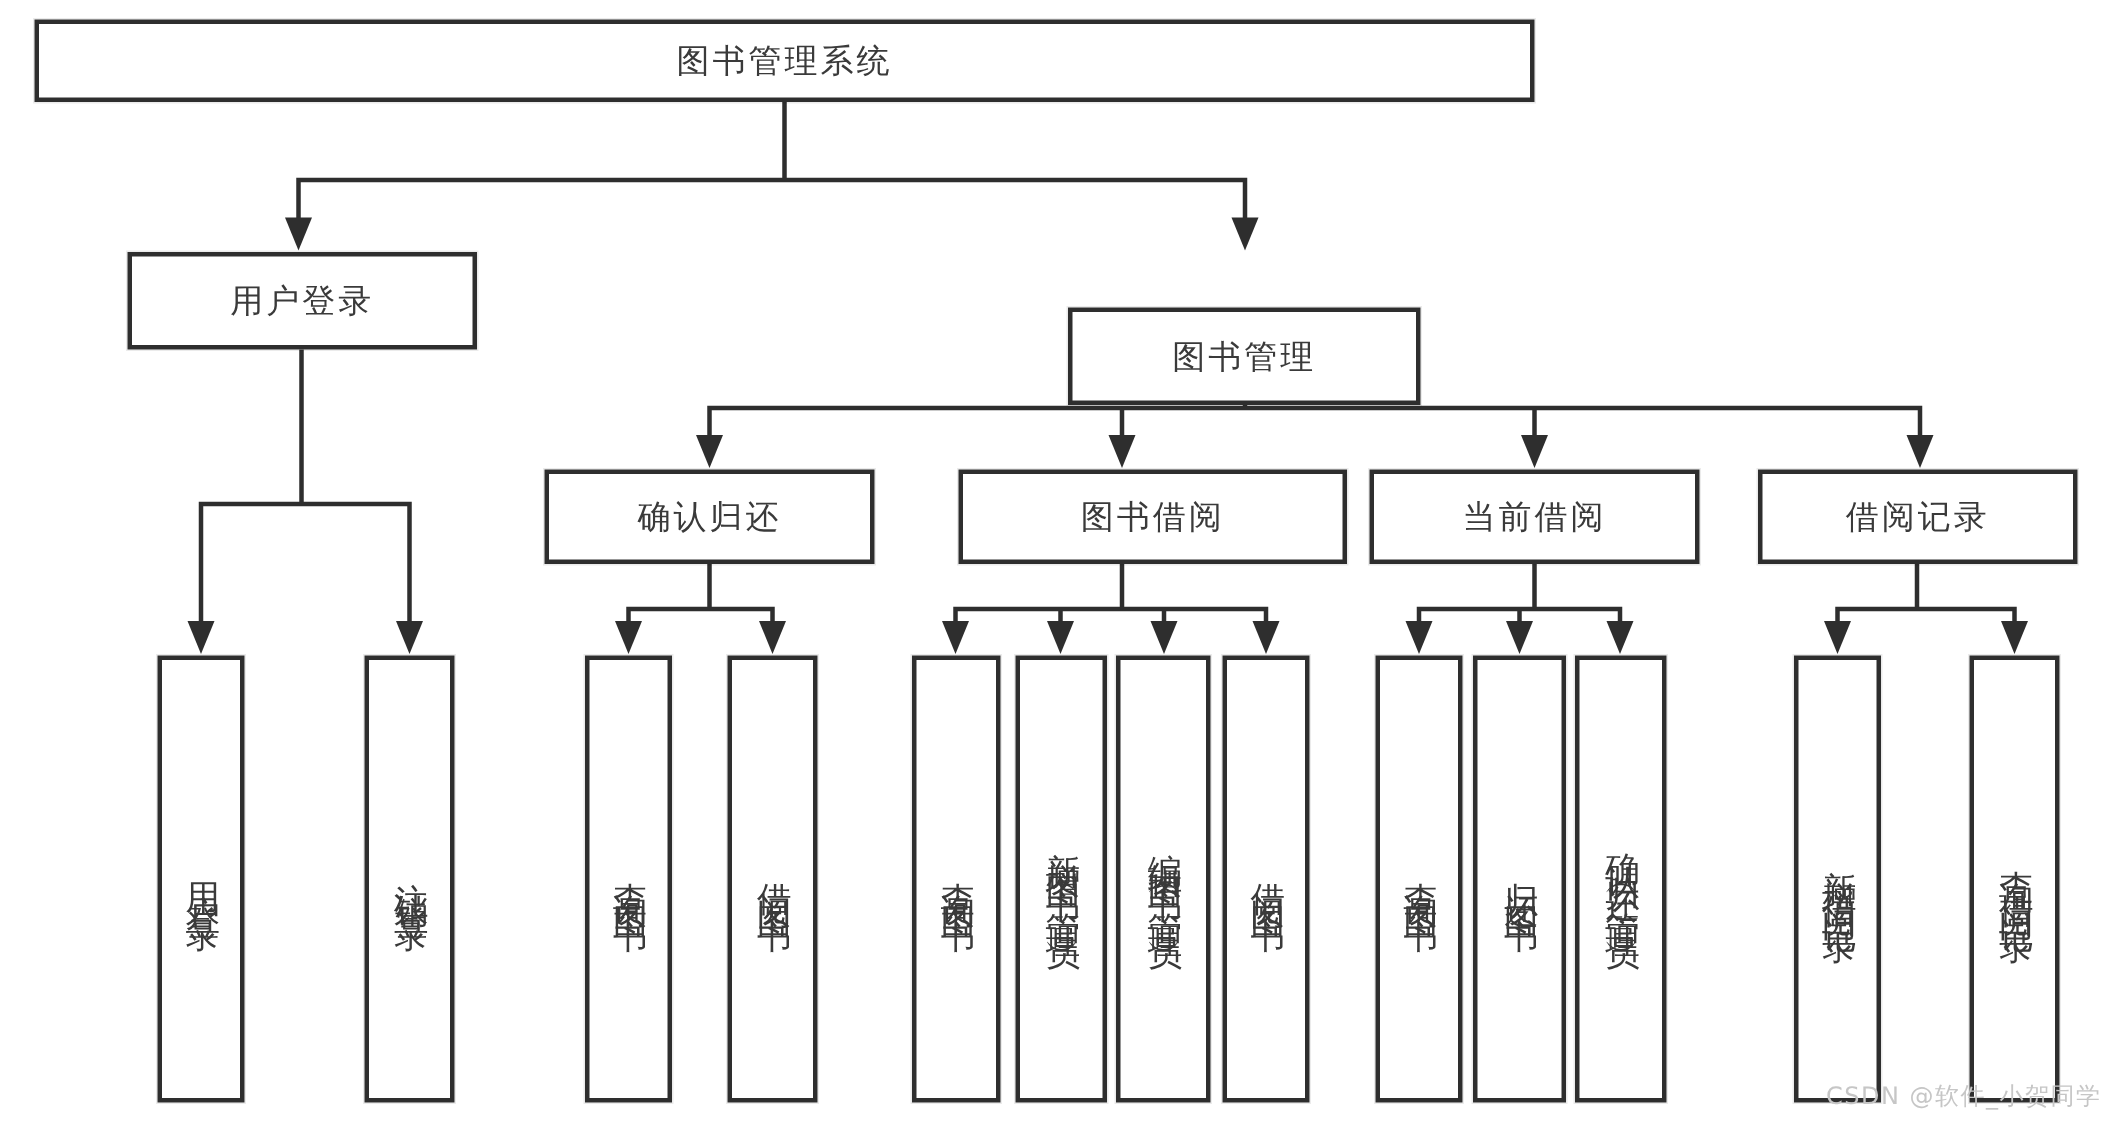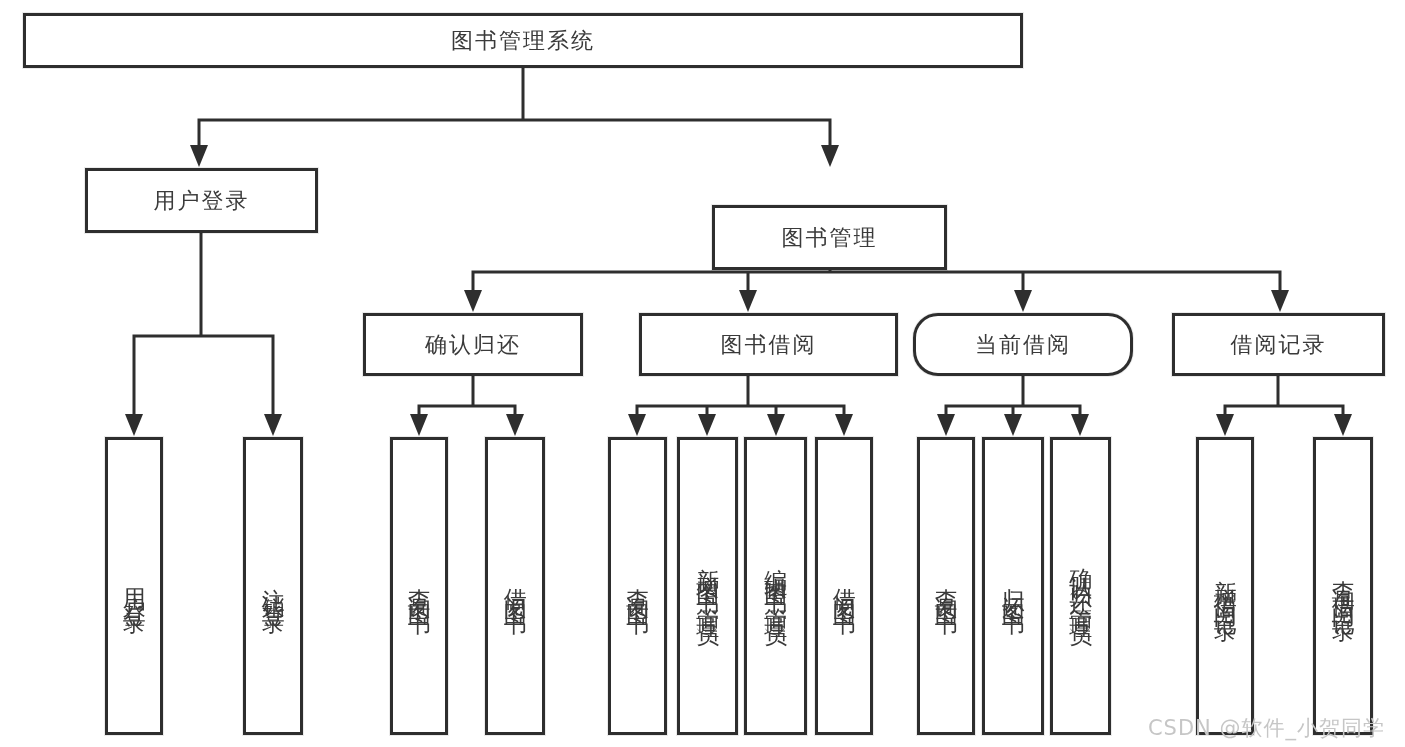--- a/index.html
+++ b/index.html
@@ -56,40 +56,40 @@
     font-size: 23px;
     letter-spacing: 8px;
     line-height: 1.1;
   }
   
   .n-root      { left: 23px;  top: 13px;  width: 1000px; height: 55px; text-align: right; }
   .n-login     { left: 85px;  top: 168px; width: 233px;  height: 65px; }
   .n-bookmgmt  { left: 712px; top: 168px; width: 235px;  height: 65px; margin-top: 37px; }
   .n-recommend { left: 363px; top: 313px; width: 220px;  height: 63px; }
   .n-borrow    { left: 639px; top: 313px; width: 259px;  height: 63px; }
-  .n-current   { left: 913px; top: 313px; width: 220px;  height: 63px; border-radius: 25px; }
+  .n-current   { left: 913px; top: 313px; width: 220px;  height: 63px; }
   .n-records   { left: 1172px;top: 313px; width: 213px;  height: 63px; }
   .leaf        { top: 437px; height: 298px; }
   .l-1  { left: 105px;  width: 58px; }
   .l-2  { left: 243px;  width: 60px; }
   .l-3  { left: 390px;  width: 58px; }
   .l-4  { left: 485px;  width: 60px; }
   .l-5  { left: 608px;  width: 59px; }
   .l-6  { left: 677px;  width: 61px; }
   .l-7  { left: 744px;  width: 63px; }
   .l-8  { left: 815px;  width: 58px; }
   .l-9  { left: 917px;  width: 58px; }
   .l-10 { left: 982px;  width: 62px; }
   .l-11 { left: 1050px; width: 61px; }
   .l-12 { left: 1196px; width: 58px; }
   .l-13 { left: 1313px; width: 60px; }
   .watermark {
     position: absolute;
-    right: 20px; bottom: 5px;
-    font-size: 21px;
+    right: 4px; bottom: 5px;
+    font-size: 16px;
     color: var(--watermark);
     letter-spacing: 1px;
     z-index: 10;
     white-space: nowrap;
   }
 </style>
 </head>
 <body>
 
 <div class="canvas">

